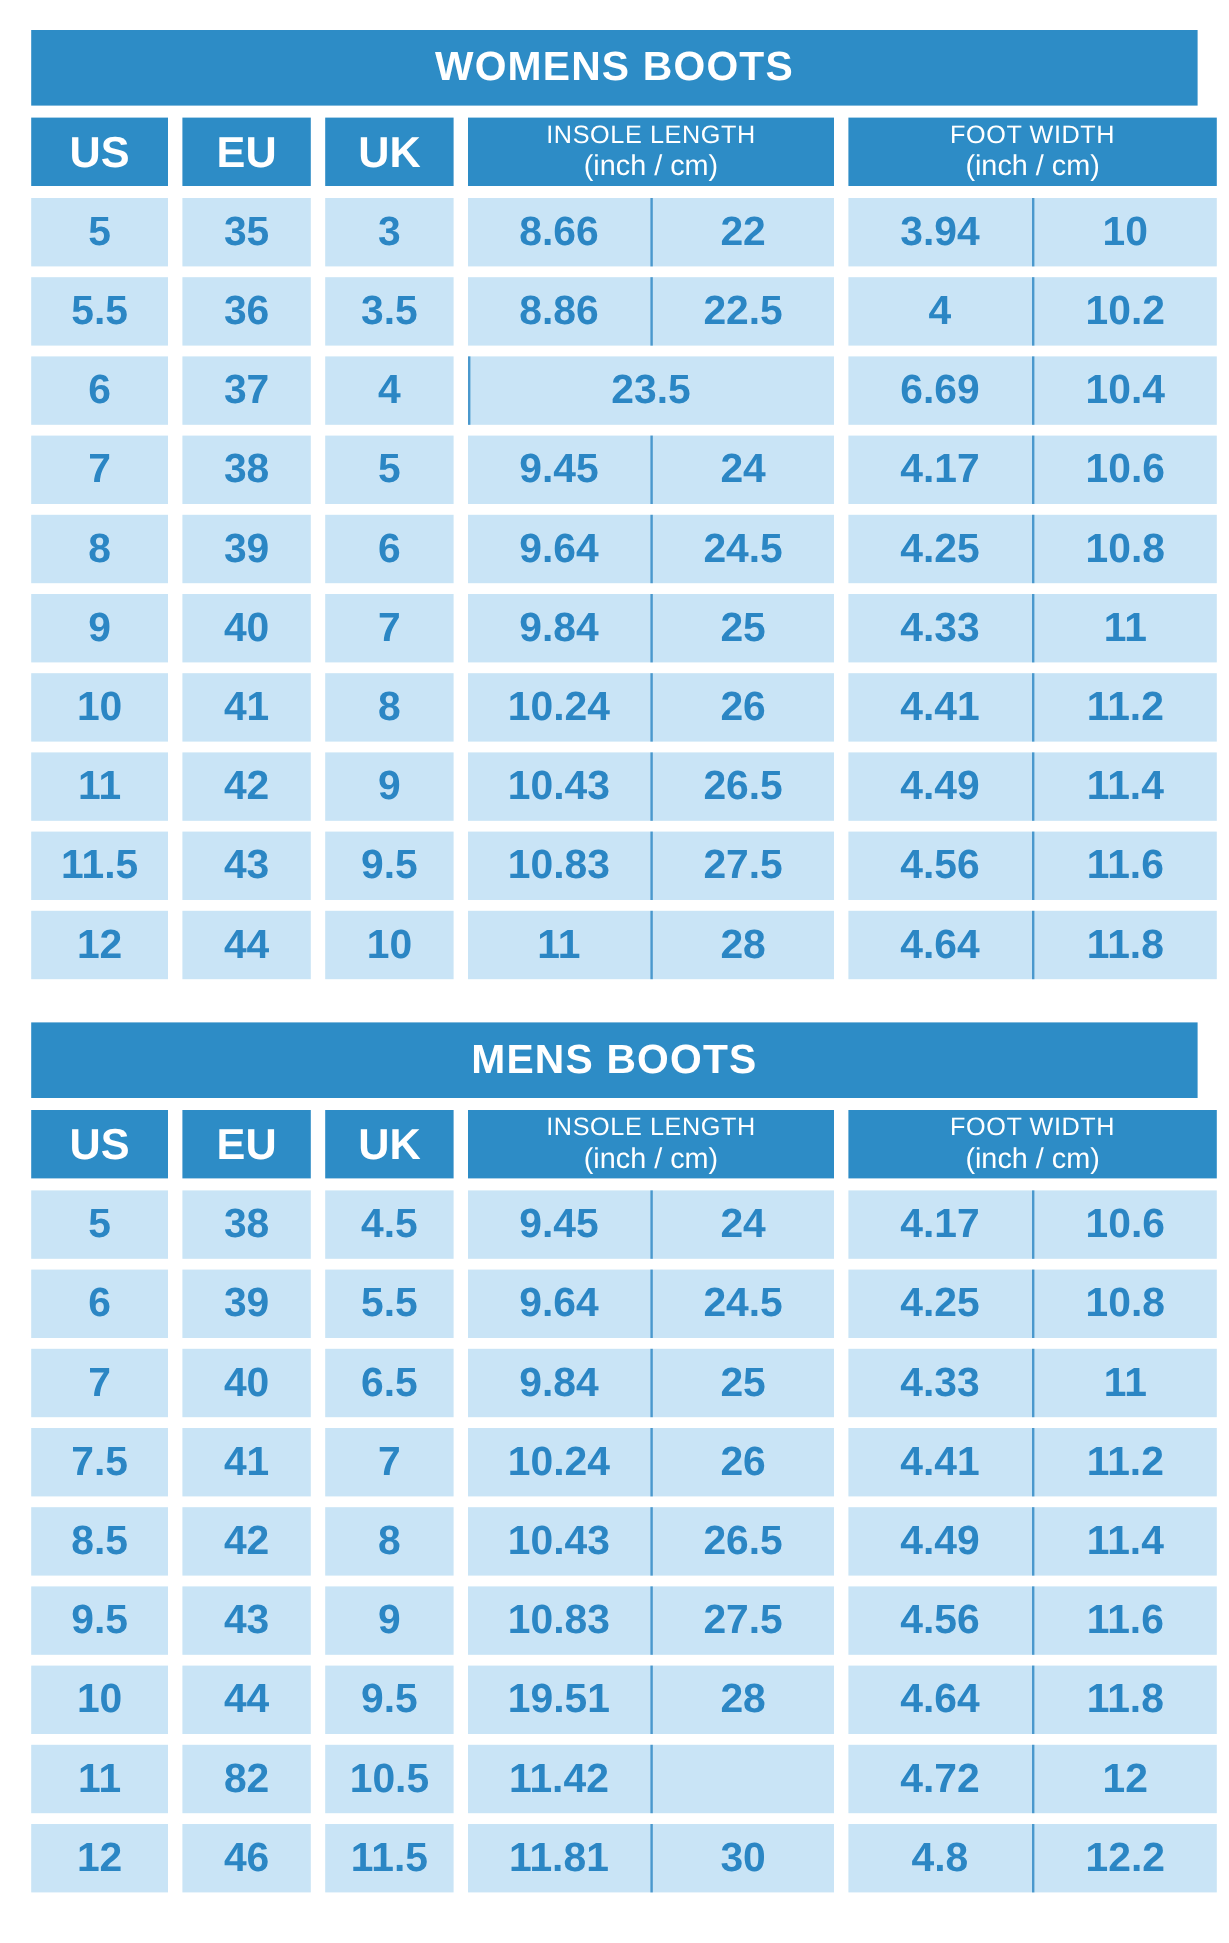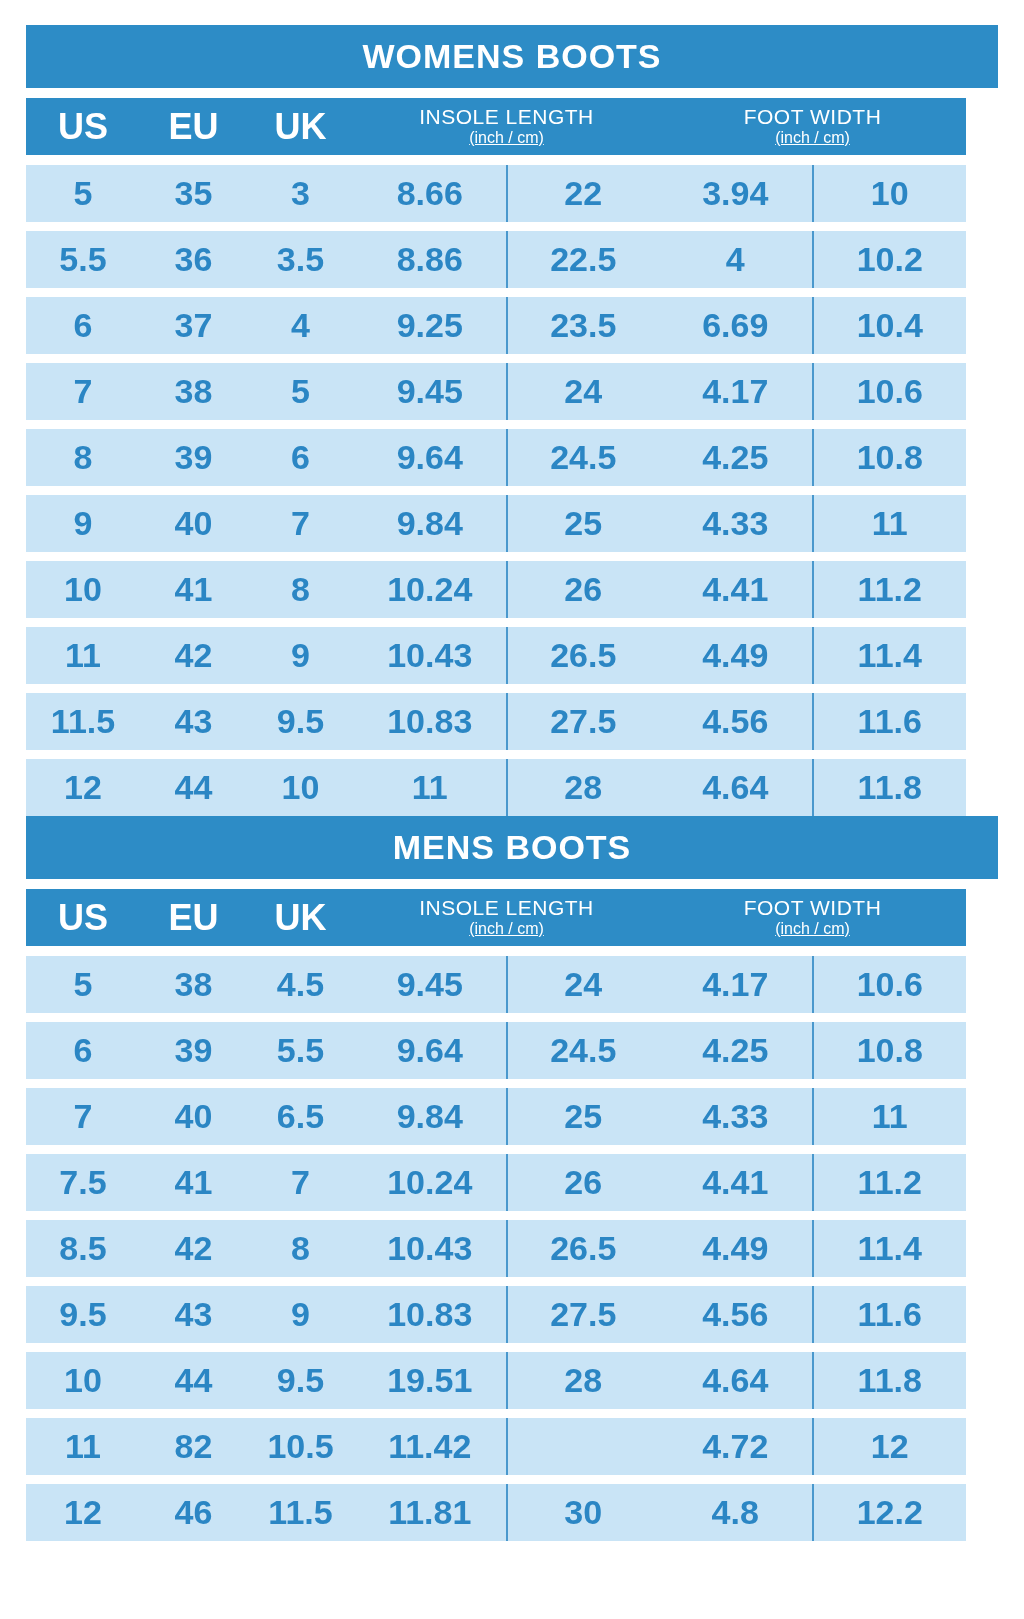--- a/index.html
+++ b/index.html
@@ -10,41 +10,41 @@
     --page-bg:#ffffff;
   }
   *{box-sizing:border-box;margin:0;padding:0;}
   html,body{background:var(--page-bg);}
   body{
     width:1024px;min-height:1619px;
     font-family:"Liberation Sans",sans-serif;
     padding:25px 26px 20px 26px;
   }
   .size-table{width:972px;}
-  .size-table + .size-table{}
+  .size-table + .size-table{margin-top:36px;}
   .title-bar{
     height:63px;background:var(--accent);
     display:flex;align-items:center;justify-content:center;
     color:#ffffff;font-size:34px;font-weight:800;letter-spacing:1px;
   }
   .trow{
     display:grid;
     grid-template-columns:114px 107px 107px 305px 307px;
-    column-gap:0;
+    column-gap:12px;
     height:57px;
   }
   .header-row{margin-top:10px;}
   .hcell{
     background:var(--accent);color:#ffffff;
     display:flex;flex-direction:column;align-items:center;justify-content:center;
     text-align:center;
   }
   .hcell.big{font-size:36px;font-weight:700;}
   .hcell .h-line1{font-size:21px;font-weight:500;letter-spacing:.5px;line-height:1.15;}
-  .hcell .h-line2{font-size:16px;font-weight:400;line-height:1.15;text-decoration:underline;}
+  .hcell .h-line2{font-size:24px;font-weight:400;line-height:1.15;}
   .rows{display:flex;flex-direction:column;row-gap:9px;margin-top:10px;}
   .cell{
     background:var(--cell-bg);color:var(--value-text);
     font-size:34px;font-weight:700;
   }
   .cell.simple{display:flex;align-items:center;justify-content:center;}
   .cell.combo{
     display:grid;grid-template-columns:1fr 2px 1fr;
     align-items:stretch;
   }
@@ -98,21 +98,20 @@
           <span>4</span>
           <i class="vdiv"></i>
           <span>10.2</span>
         </div>
       </div>
       <div class="trow">
         <div class="cell simple">6</div>
         <div class="cell simple">37</div>
         <div class="cell simple">4</div>
         <div class="cell combo">
-          <span>9.25</span>
           <i class="vdiv"></i>
           <span>23.5</span>
         </div>
         <div class="cell combo">
           <span>6.69</span>
           <i class="vdiv"></i>
           <span>10.4</span>
         </div>
       </div>
       <div class="trow">

